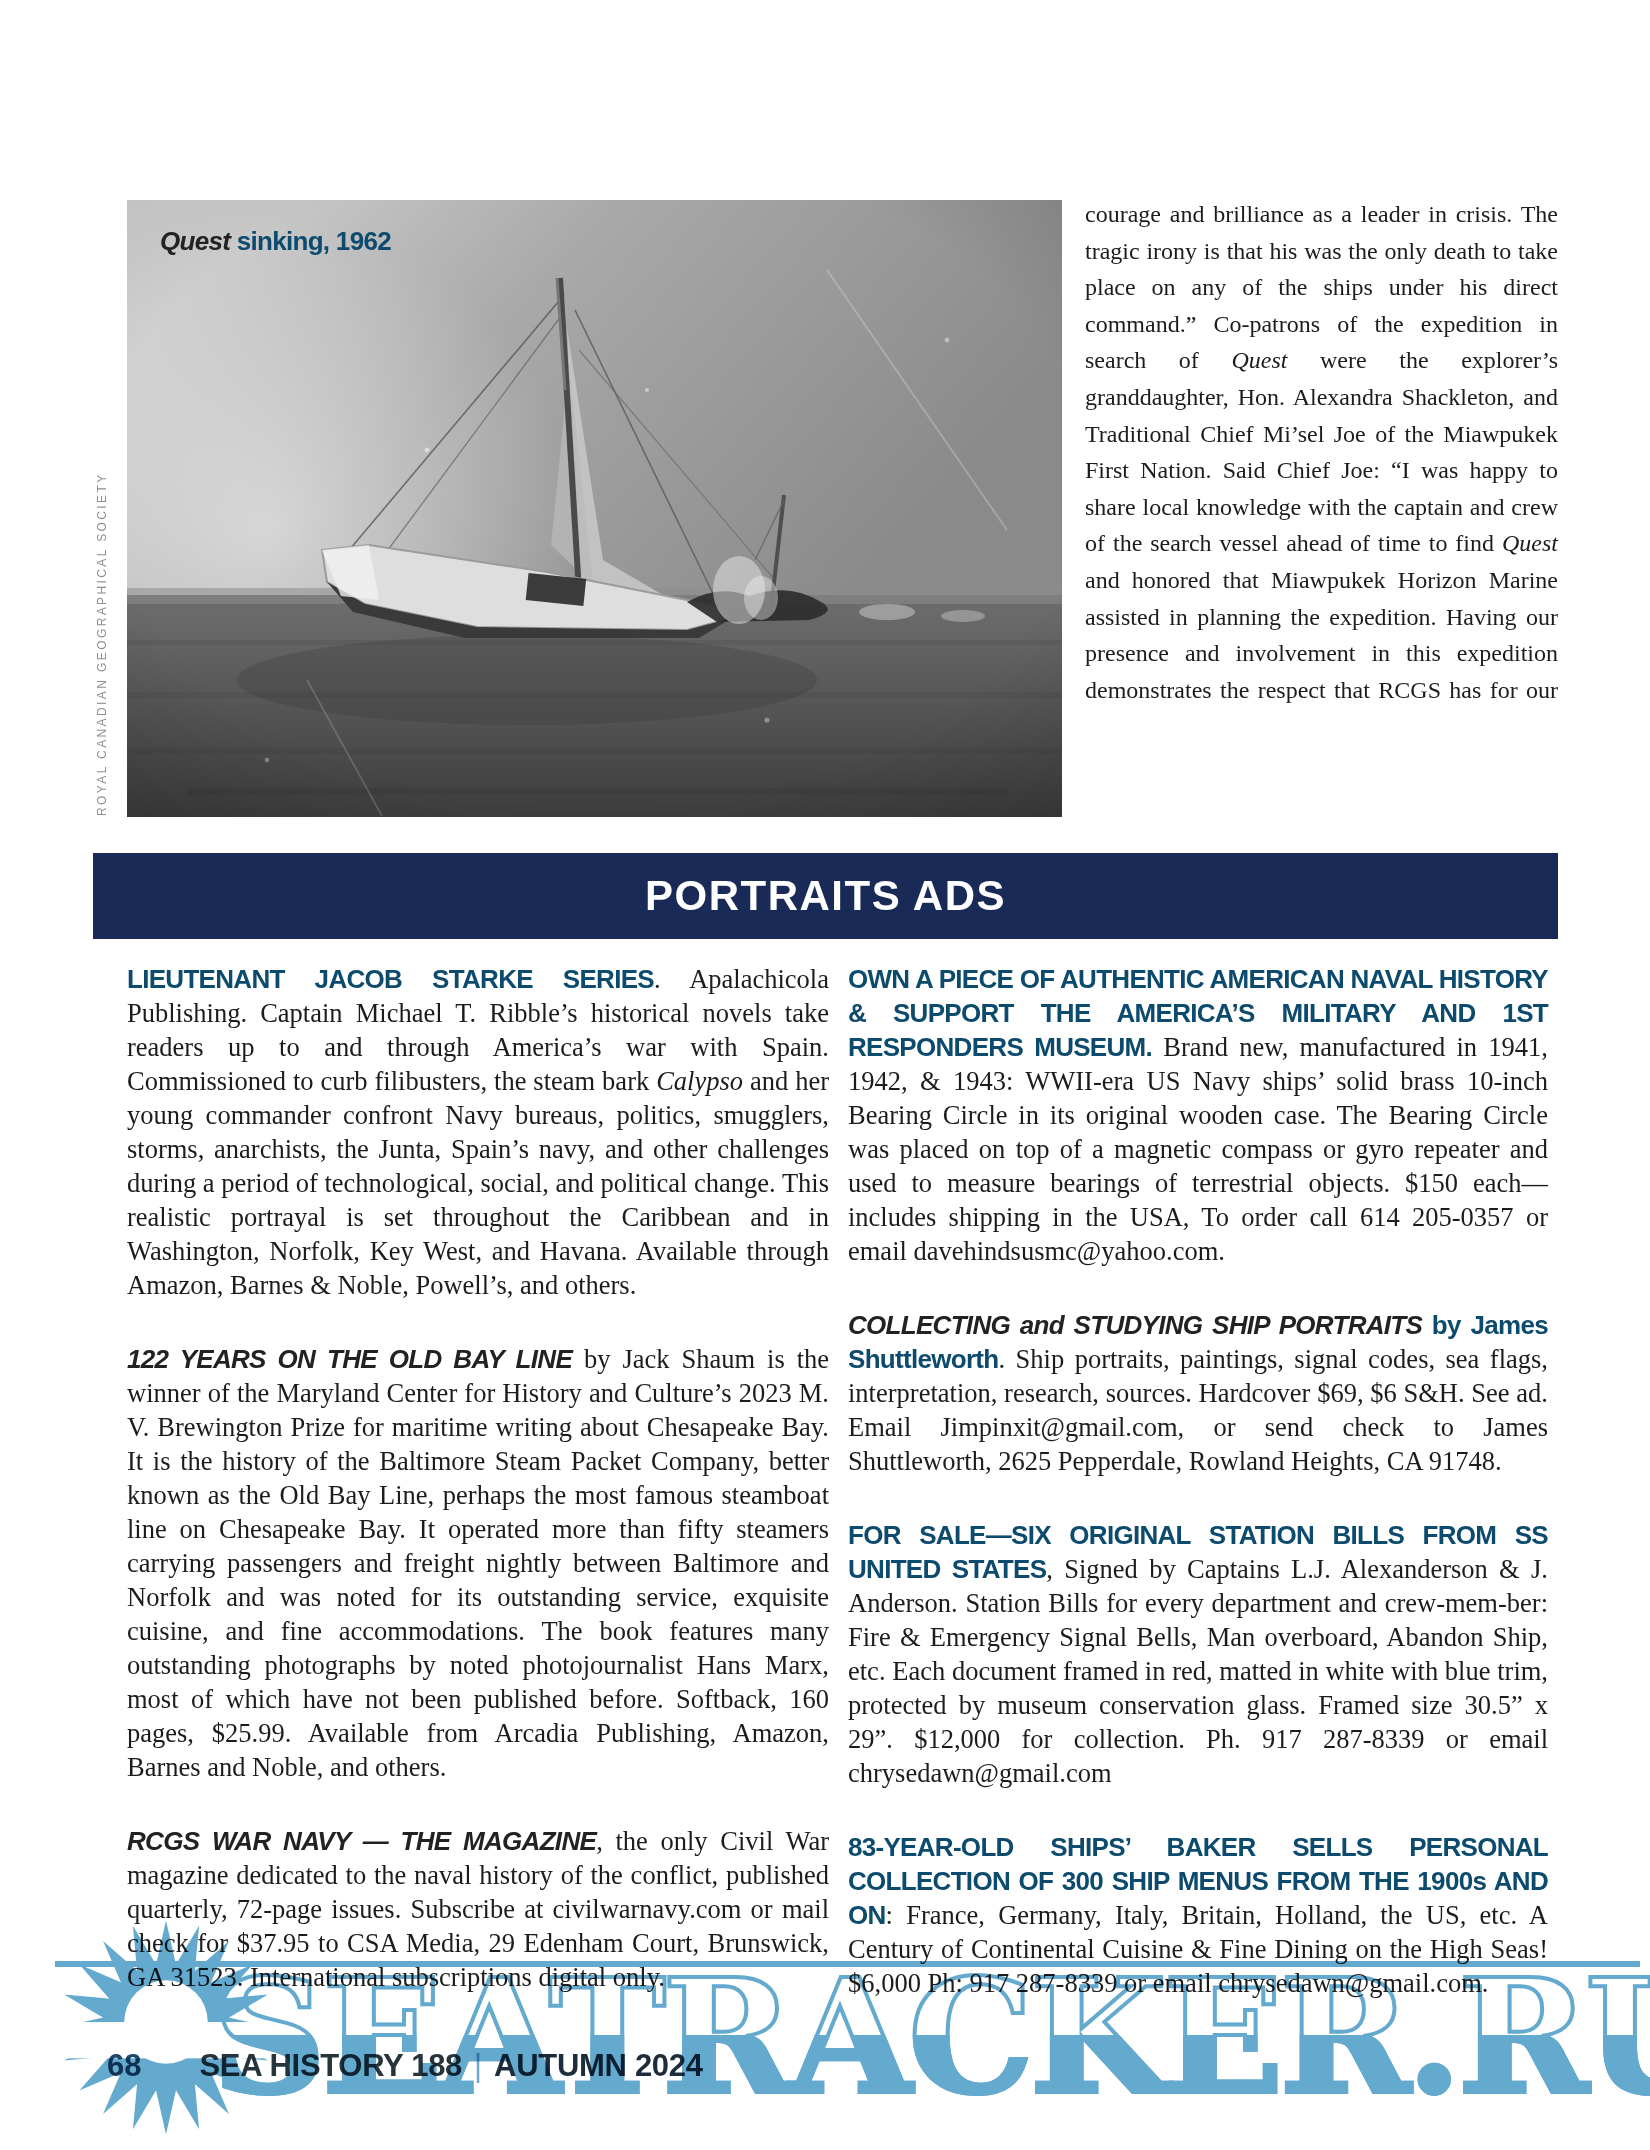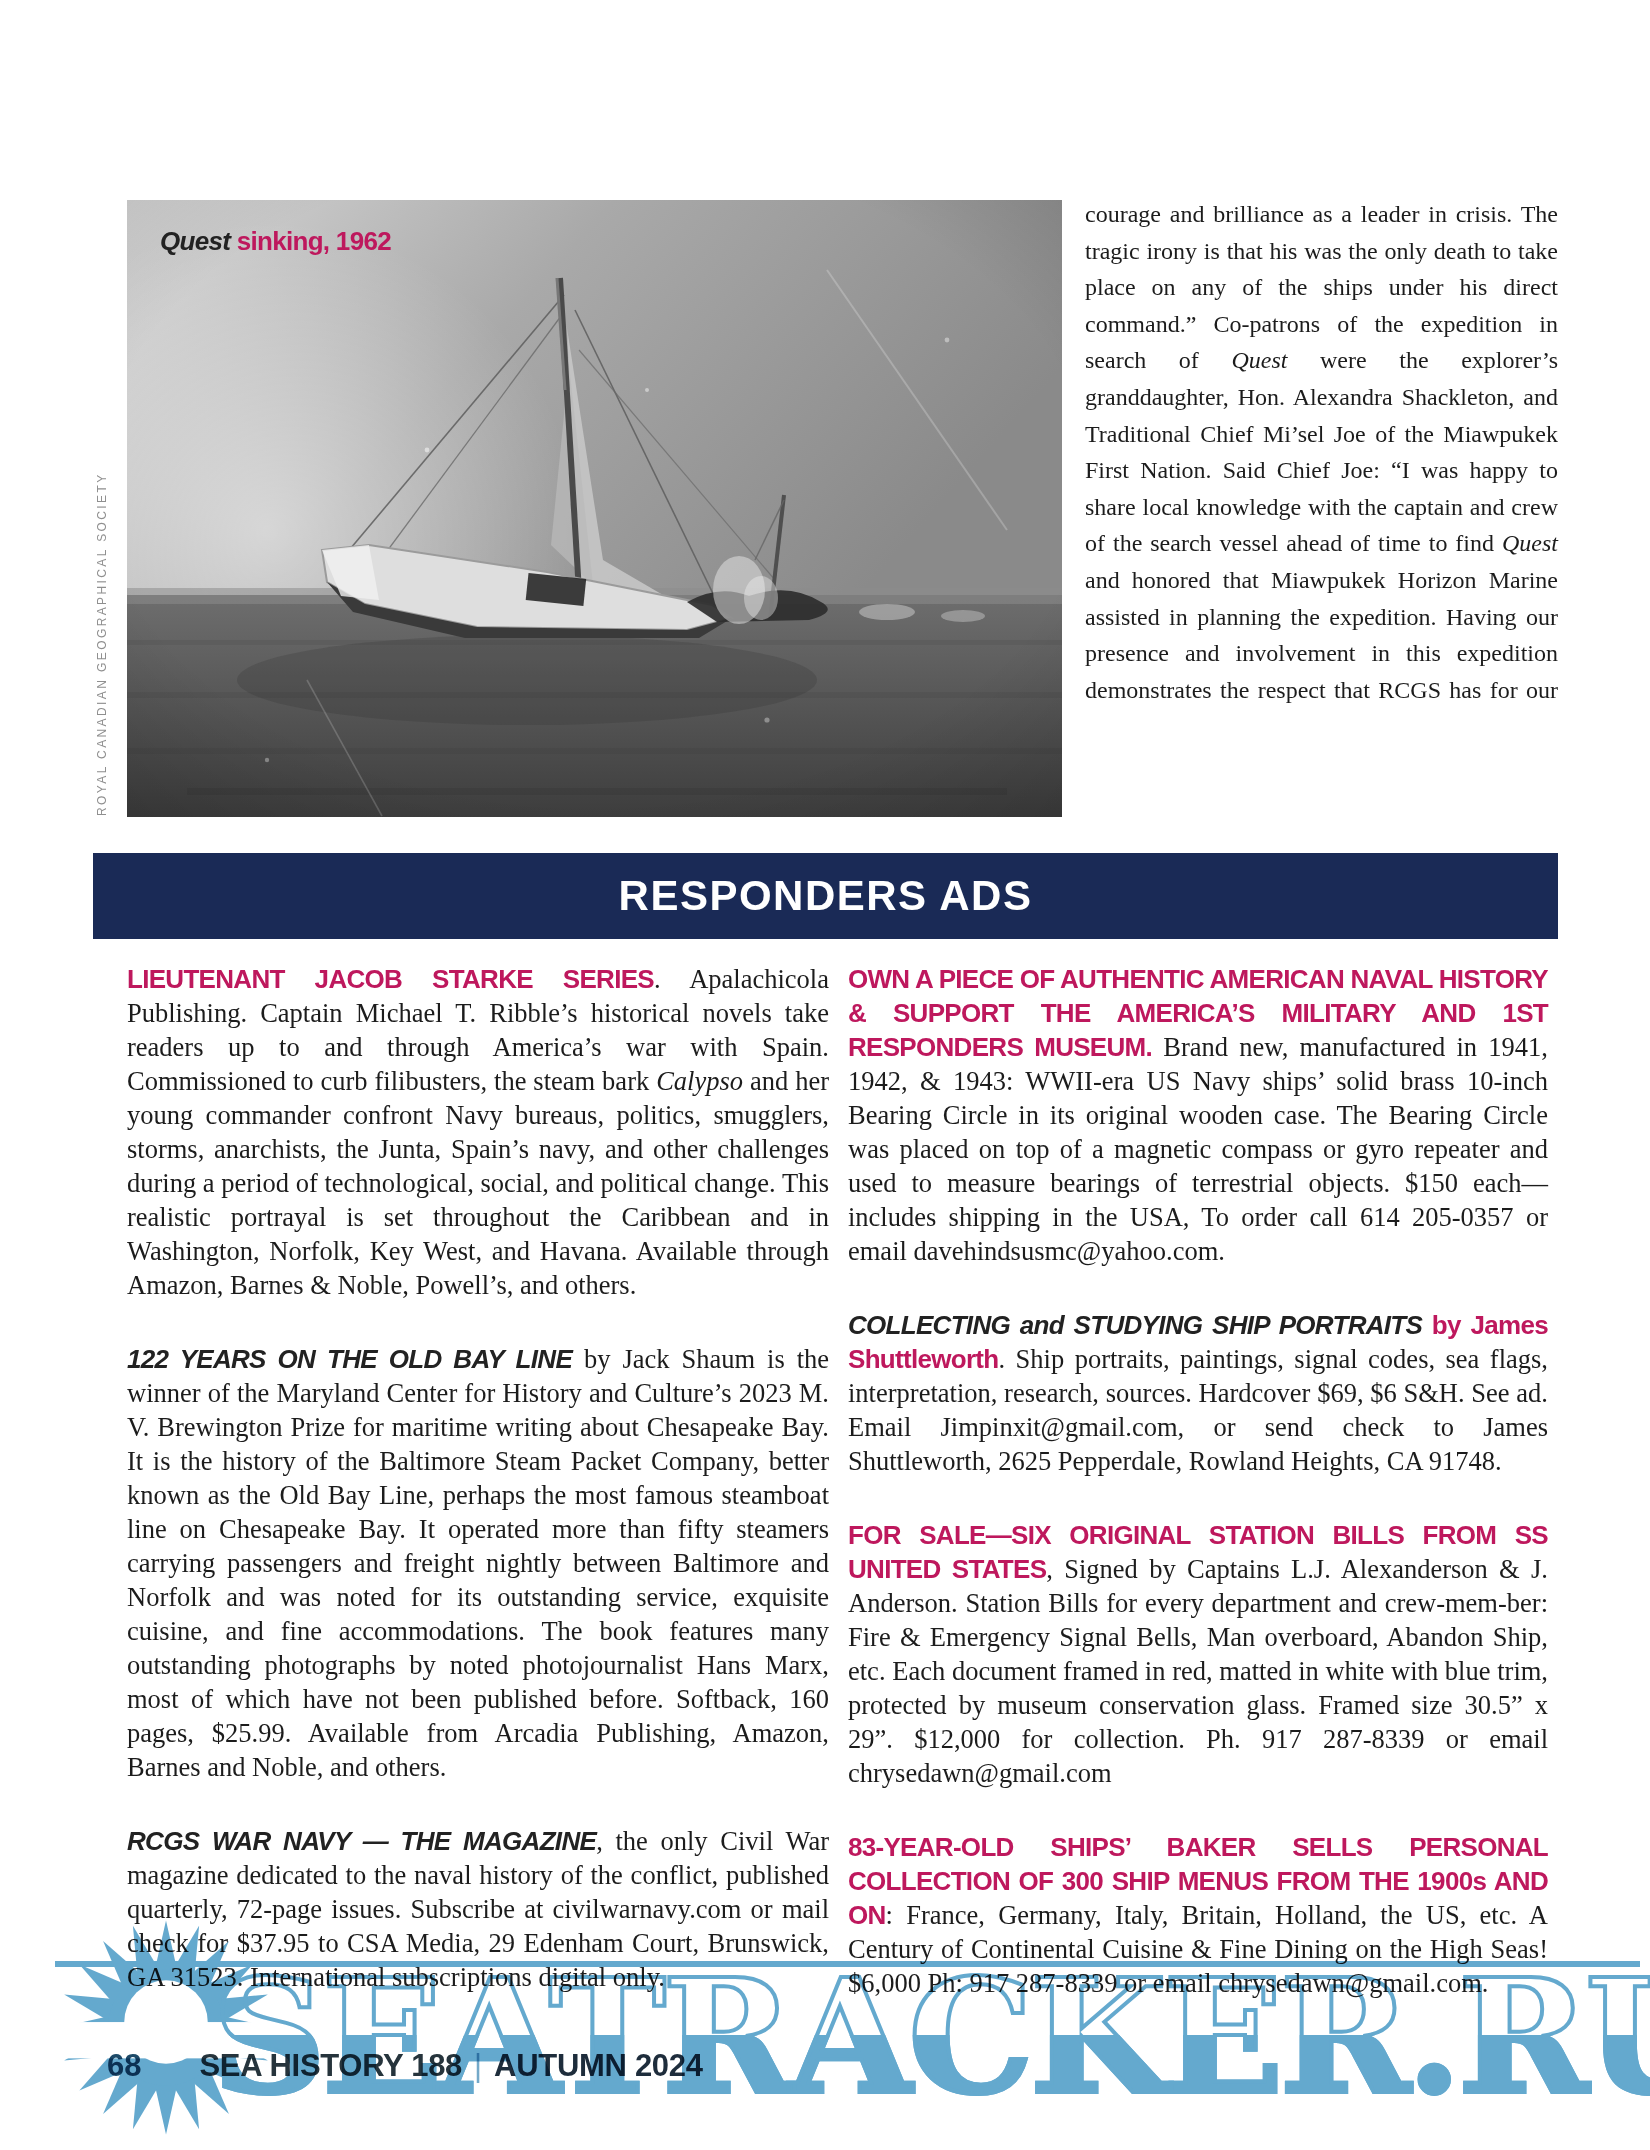--- a/index.html
+++ b/index.html
@@ -42,21 +42,21 @@
     font-family:"Liberation Sans", sans-serif; font-weight:700;
     font-size:42px; letter-spacing:1.5px; color:#ffffff;
   }
   
   .col{position:absolute; top:962px; font-size:26.5px; line-height:34px; text-align:justify;}
   .col-left{left:127px; width:702px;}
   .col-right{left:848px; width:700px;}
   .ad{margin:0 0 40px 0;}
   .seg-r{}
   .seg-i{font-style:italic;}
-  .seg-h{font-family:"Liberation Sans", sans-serif; font-weight:700; letter-spacing:-0.7px; font-size:26px; color:#be185d;}
+  .seg-h{font-family:"Liberation Sans", sans-serif; font-weight:700; letter-spacing:-0.7px; font-size:26px; color:#0c4a6e;}
   .seg-hi{font-family:"Liberation Sans", sans-serif; font-weight:700; font-style:italic; letter-spacing:-0.7px; font-size:26px; color:#222;}
   
   .footer{
     position:absolute; left:107px; top:2048px;
     display:flex; align-items:baseline;
     font-family:"Liberation Sans", sans-serif; font-weight:700; font-size:31px;
   }
   .footer .pagenum{color:#1d4a68; letter-spacing:0;}
   .footer .mag{color:#26343c; margin-left:58px; letter-spacing:-0.3px;}
   .footer .div{color:#74a9c9; margin:0 12px; font-weight:400;}
@@ -150,21 +150,21 @@
       <rect x="0" y="0" width="935" height="617" fill="url(#vig)"></rect>
     </svg>
     <div class="photo-caption"><span class="seg-hi">Quest</span><span class="seg-h"> sinking, 1962</span></div>
   </div>
 
   <div class="photo-credit">ROYAL CANADIAN GEOGRAPHICAL SOCIETY</div>
 
   <div class="article-col"><span class="seg-r">courage and brilliance as a leader in crisis. The tragic irony is that his was the only death to take place on any of the ships under his direct command.” Co-patrons of the expedition in search of </span><span class="seg-i">Quest</span><span class="seg-r"> were the explorer’s granddaughter, Hon. Alexandra Shackleton, and Traditional Chief Mi’sel Joe of the Miawpukek First Nation. Said Chief Joe: “I was happy to share local knowledge with the captain and crew of the search vessel ahead of time to find </span><span class="seg-i">Quest</span><span class="seg-r"> and honored that Miawpukek Horizon Marine assisted in planning the expedition. Having our presence and involvement in this expedition demonstrates the respect that RCGS has for our</span></div>
 
   <div class="banner" style="background-color: rgb(26, 42, 86);">
-    <span class="banner-title" style="color: rgb(255, 255, 255);">RESPONDERS ADS</span>
+    <span class="banner-title" style="color: rgb(255, 255, 255);">PORTRAITS ADS</span>
   </div>
 
   <div class="col col-left">
     <div class="ad"><span class="seg-h">LIEUTENANT JACOB STARKE SERIES</span><span class="seg-r">. Apalachicola Publishing. Captain Michael T. Ribble’s historical novels take readers up to and through America’s war with Spain. Commissioned to curb filibusters, the steam bark </span><span class="seg-i">Calypso</span><span class="seg-r"> and her young commander confront Navy bureaus, politics, smugglers, storms, anarchists, the Junta, Spain’s navy, and other challenges during a period of technological, social, and political change. This realistic portrayal is set throughout the Caribbean and in Washington, Norfolk, Key West, and Havana. Available through Amazon, Barnes &amp; Noble, Powell’s, and others.</span></div>
     <div class="ad"><span class="seg-hi">122 YEARS ON THE OLD BAY LINE</span><span class="seg-r"> by Jack Shaum is the winner of the Maryland Center for History and Culture’s 2023 M. V. Brewington Prize for maritime writing about Chesapeake Bay. It is the history of the Baltimore Steam Packet Company, better known as the Old Bay Line, perhaps the most famous steamboat line on Chesapeake Bay. It operated more than fifty steamers carrying passengers and freight nightly between Baltimore and Norfolk and was noted for its outstanding service, exquisite cuisine, and fine accommodations. The book features many outstanding photographs by noted photojournalist Hans Marx, most of which have not been published before. Softback, 160 pages, $25.99. Available from Arcadia Publishing, Amazon, Barnes and Noble, and others.</span></div>
     <div class="ad"><span class="seg-hi">RCGS WAR NAVY — THE MAGAZINE</span><span class="seg-r">, the only Civil War magazine dedicated to the naval history of the conflict, published quarterly, 72-page issues. Subscribe at civilwarnavy.com or mail check for $37.95 to CSA Media, 29 Edenham Court, Brunswick, GA 31523. International subscriptions digital only.</span></div>
   </div>
 
   <div class="col col-right">
     <div class="ad"><span class="seg-h">OWN A PIECE OF AUTHENTIC AMERICAN NAVAL HISTORY &amp; SUPPORT THE AMERICA’S MILITARY AND 1ST RESPONDERS MUSEUM.</span><span class="seg-r"> Brand new, manufactured in 1941, 1942, &amp; 1943: WWII-era US Navy ships’ solid brass 10-inch Bearing Circle in its original wooden case. The Bearing Circle was placed on top of a magnetic compass or gyro repeater and used to measure bearings of terrestrial objects. $150 each—includes shipping in the USA, To order call 614 205-0357 or email davehindsusmc@yahoo.com.</span></div>

